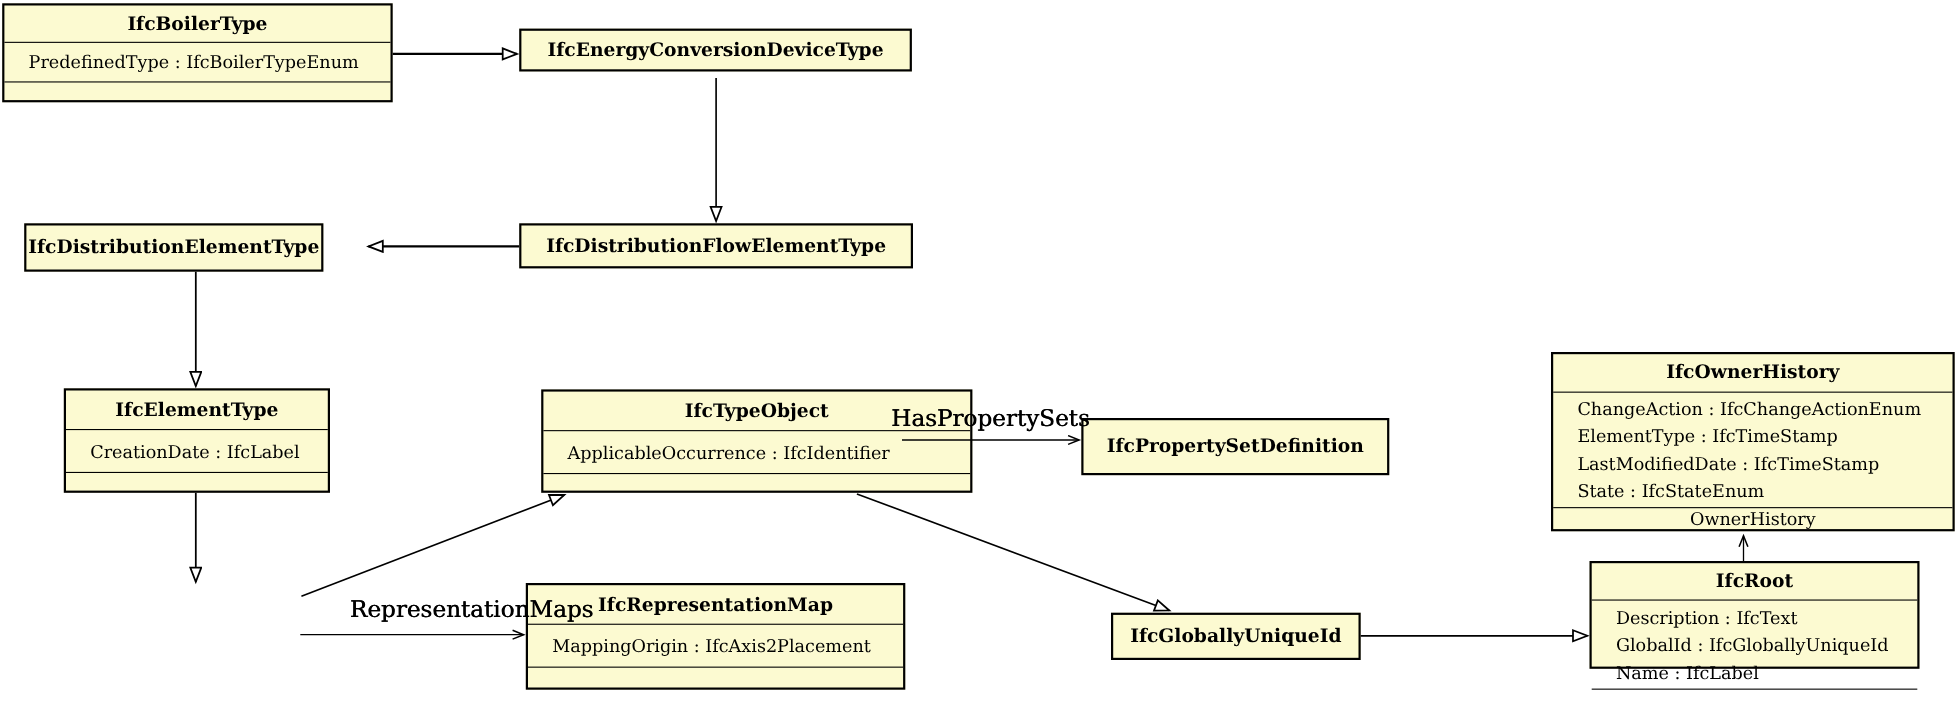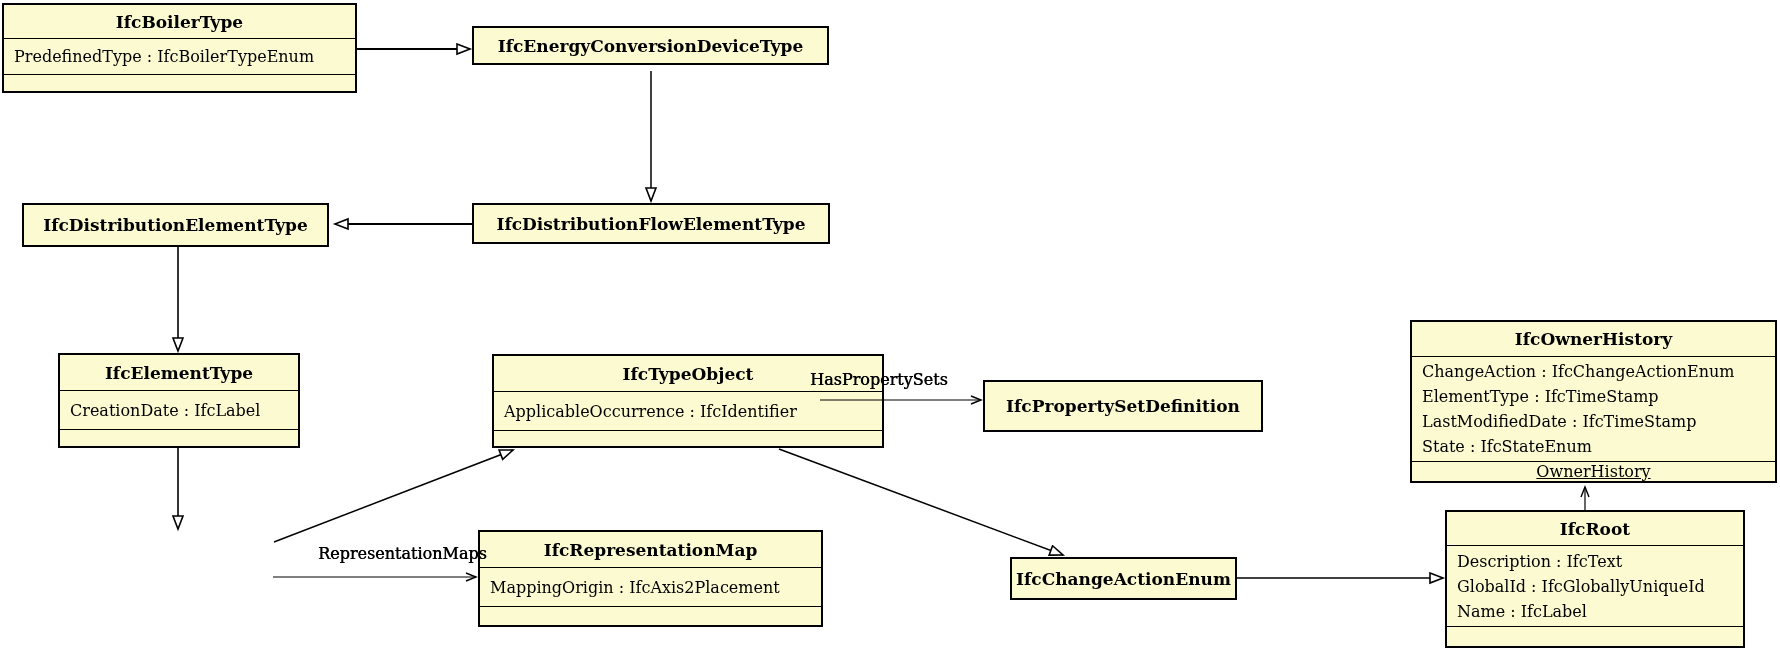--- a/index.html
+++ b/index.html
@@ -22,33 +22,33 @@
     flex:0 0 auto;
     display:flex;align-items:center;justify-content:center;
     font-weight:bold;font-size:17px;
     white-space:nowrap;
   }
   .single{flex:1 1 auto;}
   .att{
     flex:0 0 auto;
     border-top:1.5px solid var(--line,#000000);
     display:flex;flex-direction:column;justify-content:center;
-    padding:0 10px;
+    padding:0 22px;
     font-size:16px;line-height:25px;
     white-space:nowrap;
   }
   .emp{flex:1 1 auto;border-top:1.5px solid var(--line,#000000);}
   .role{
     flex:1 1 auto;border-top:1.5px solid var(--line,#000000);
     display:flex;align-items:center;justify-content:center;
-    font-size:16px;white-space:nowrap;text-decoration:underline;
+    font-size:16px;white-space:nowrap;
   }
   .elabel{
     position:absolute;
-    font-size:16px;line-height:20px;
+    font-size:21px;line-height:20px;
     white-space:nowrap;
     z-index:6;
     text-shadow:0.45px 0 0 var(--line,#000000);
   }
   #edges{
     position:absolute;left:0;top:0;width:1780px;height:649px;
     z-index:5;pointer-events:none;
   }
   #edges line{stroke:var(--line,#000000);}
 </style>
@@ -62,21 +62,21 @@
     <div class="att" style="height:35px">
       <div>PredefinedType : IfcBoilerTypeEnum</div>
     </div>
     <div class="emp"></div>
   </div>
 
   <div class="ubox" style="left:472px;top:26px;width:357px;height:39px">
     <div class="ttl single">IfcEnergyConversionDeviceType</div>
   </div>
 
-  <div class="ubox" style="left:22px;top:203px;width:307px;height:44px">
+  <div class="ubox" style="left:22px;top:203px;width:272px;height:44px">
     <div class="ttl single">IfcDistributionElementType</div>
   </div>
 
   <div class="ubox" style="left:472px;top:203px;width:358px;height:41px">
     <div class="ttl single">IfcDistributionFlowElementType</div>
   </div>
 
   <div class="ubox" style="left:58px;top:353px;width:242px;height:95px">
     <div class="ttl" style="height:35px">IfcElementType</div>
     <div class="att" style="height:38px">
@@ -100,35 +100,35 @@
 
   <div class="ubox" style="left:478px;top:530px;width:345px;height:97px">
     <div class="ttl" style="height:35px">IfcRepresentationMap</div>
     <div class="att" style="height:38px">
       <div>MappingOrigin : IfcAxis2Placement</div>
     </div>
     <div class="emp"></div>
   </div>
 
   <div class="ubox" style="left:1010px;top:557px;width:227px;height:43px">
-    <div class="ttl single">IfcChangeActionEnum</div>
+    <div class="ttl single">IfcGloballyUniqueId</div>
   </div>
 
   <div class="ubox" style="left:1410px;top:320px;width:367px;height:163px">
     <div class="ttl" style="height:34px">IfcOwnerHistory</div>
     <div class="att" style="height:104px">
       <div>ChangeAction : IfcChangeActionEnum</div>
       <div>ElementType : IfcTimeStamp</div>
       <div>LastModifiedDate : IfcTimeStamp</div>
       <div>State : IfcStateEnum</div>
     </div>
     <div class="role">OwnerHistory</div>
   </div>
 
-  <div class="ubox" style="left:1445px;top:510px;width:300px;height:138px">
+  <div class="ubox" style="left:1445px;top:510px;width:300px;height:98px">
     <div class="ttl" style="height:33px">IfcRoot</div>
     <div class="att" style="height:80px">
       <div>Description : IfcText</div>
       <div>GlobalId : IfcGloballyUniqueId</div>
       <div>Name : IfcLabel</div>
     </div>
     <div class="emp"></div>
   </div>
 
   <div class="elabel" style="left:810px;top:370px">HasPropertySets</div>

